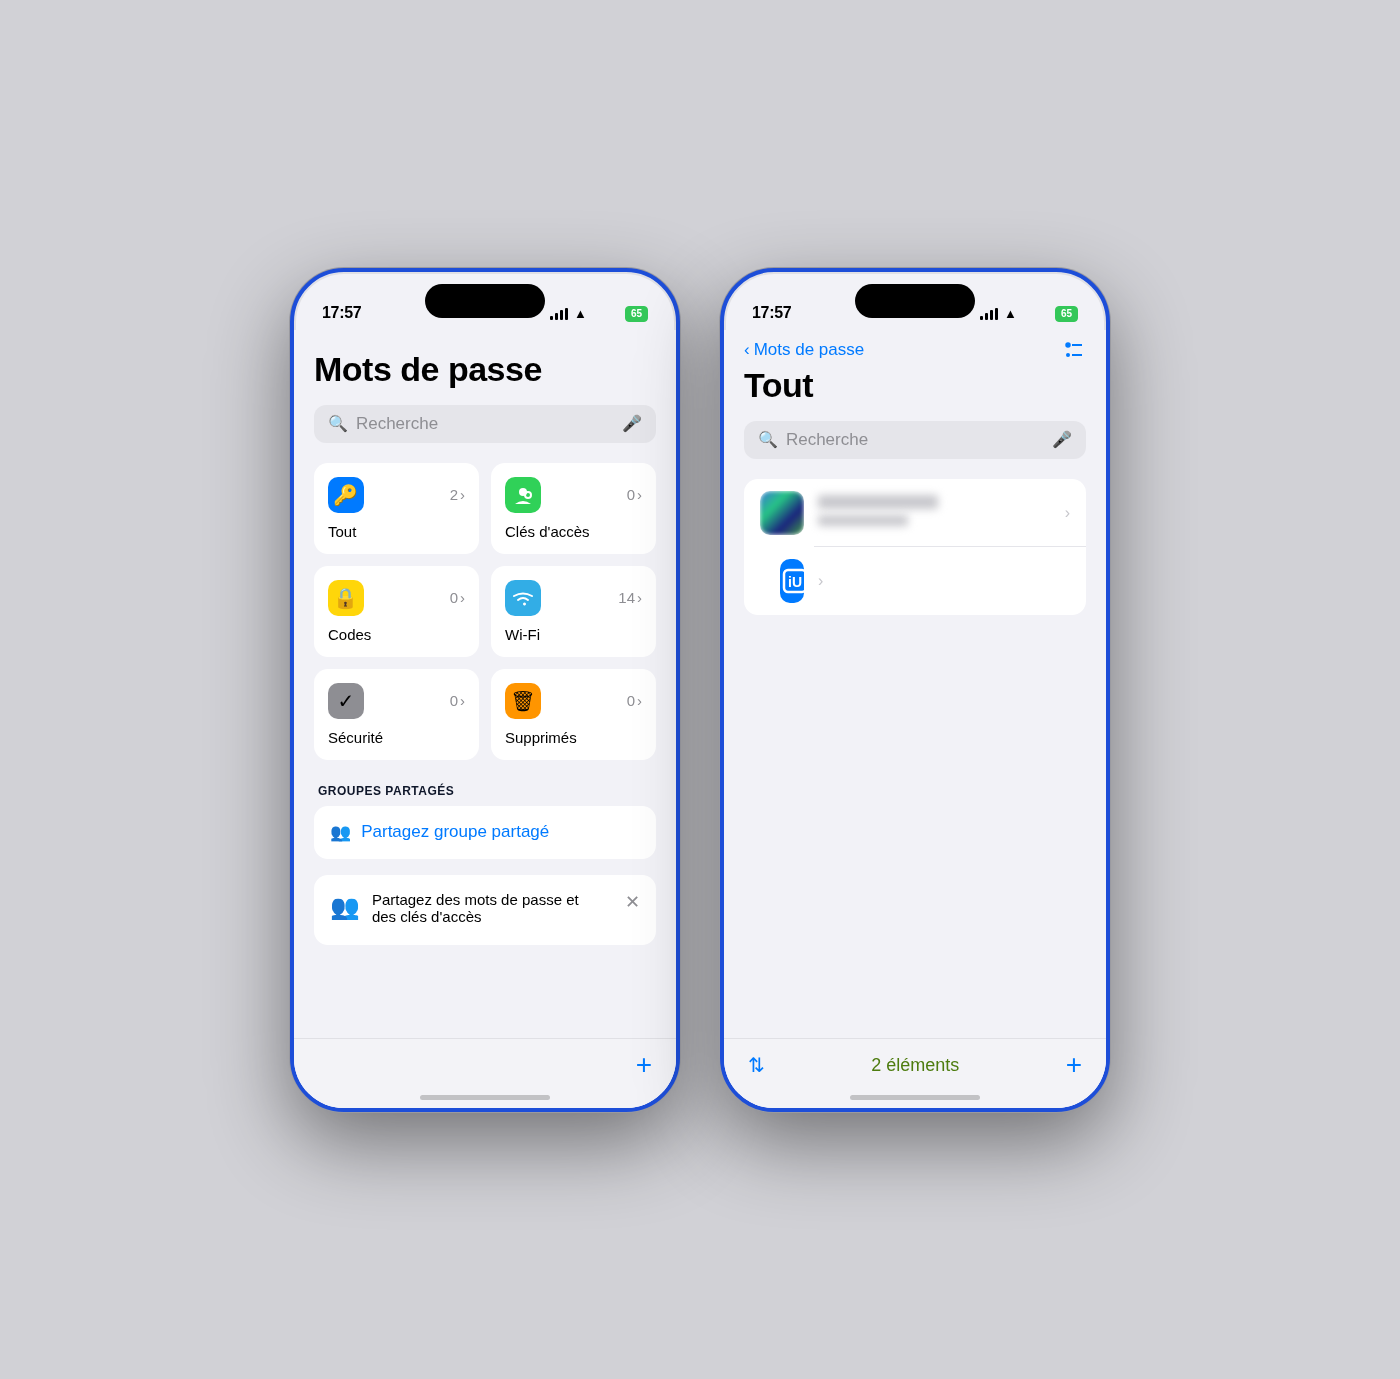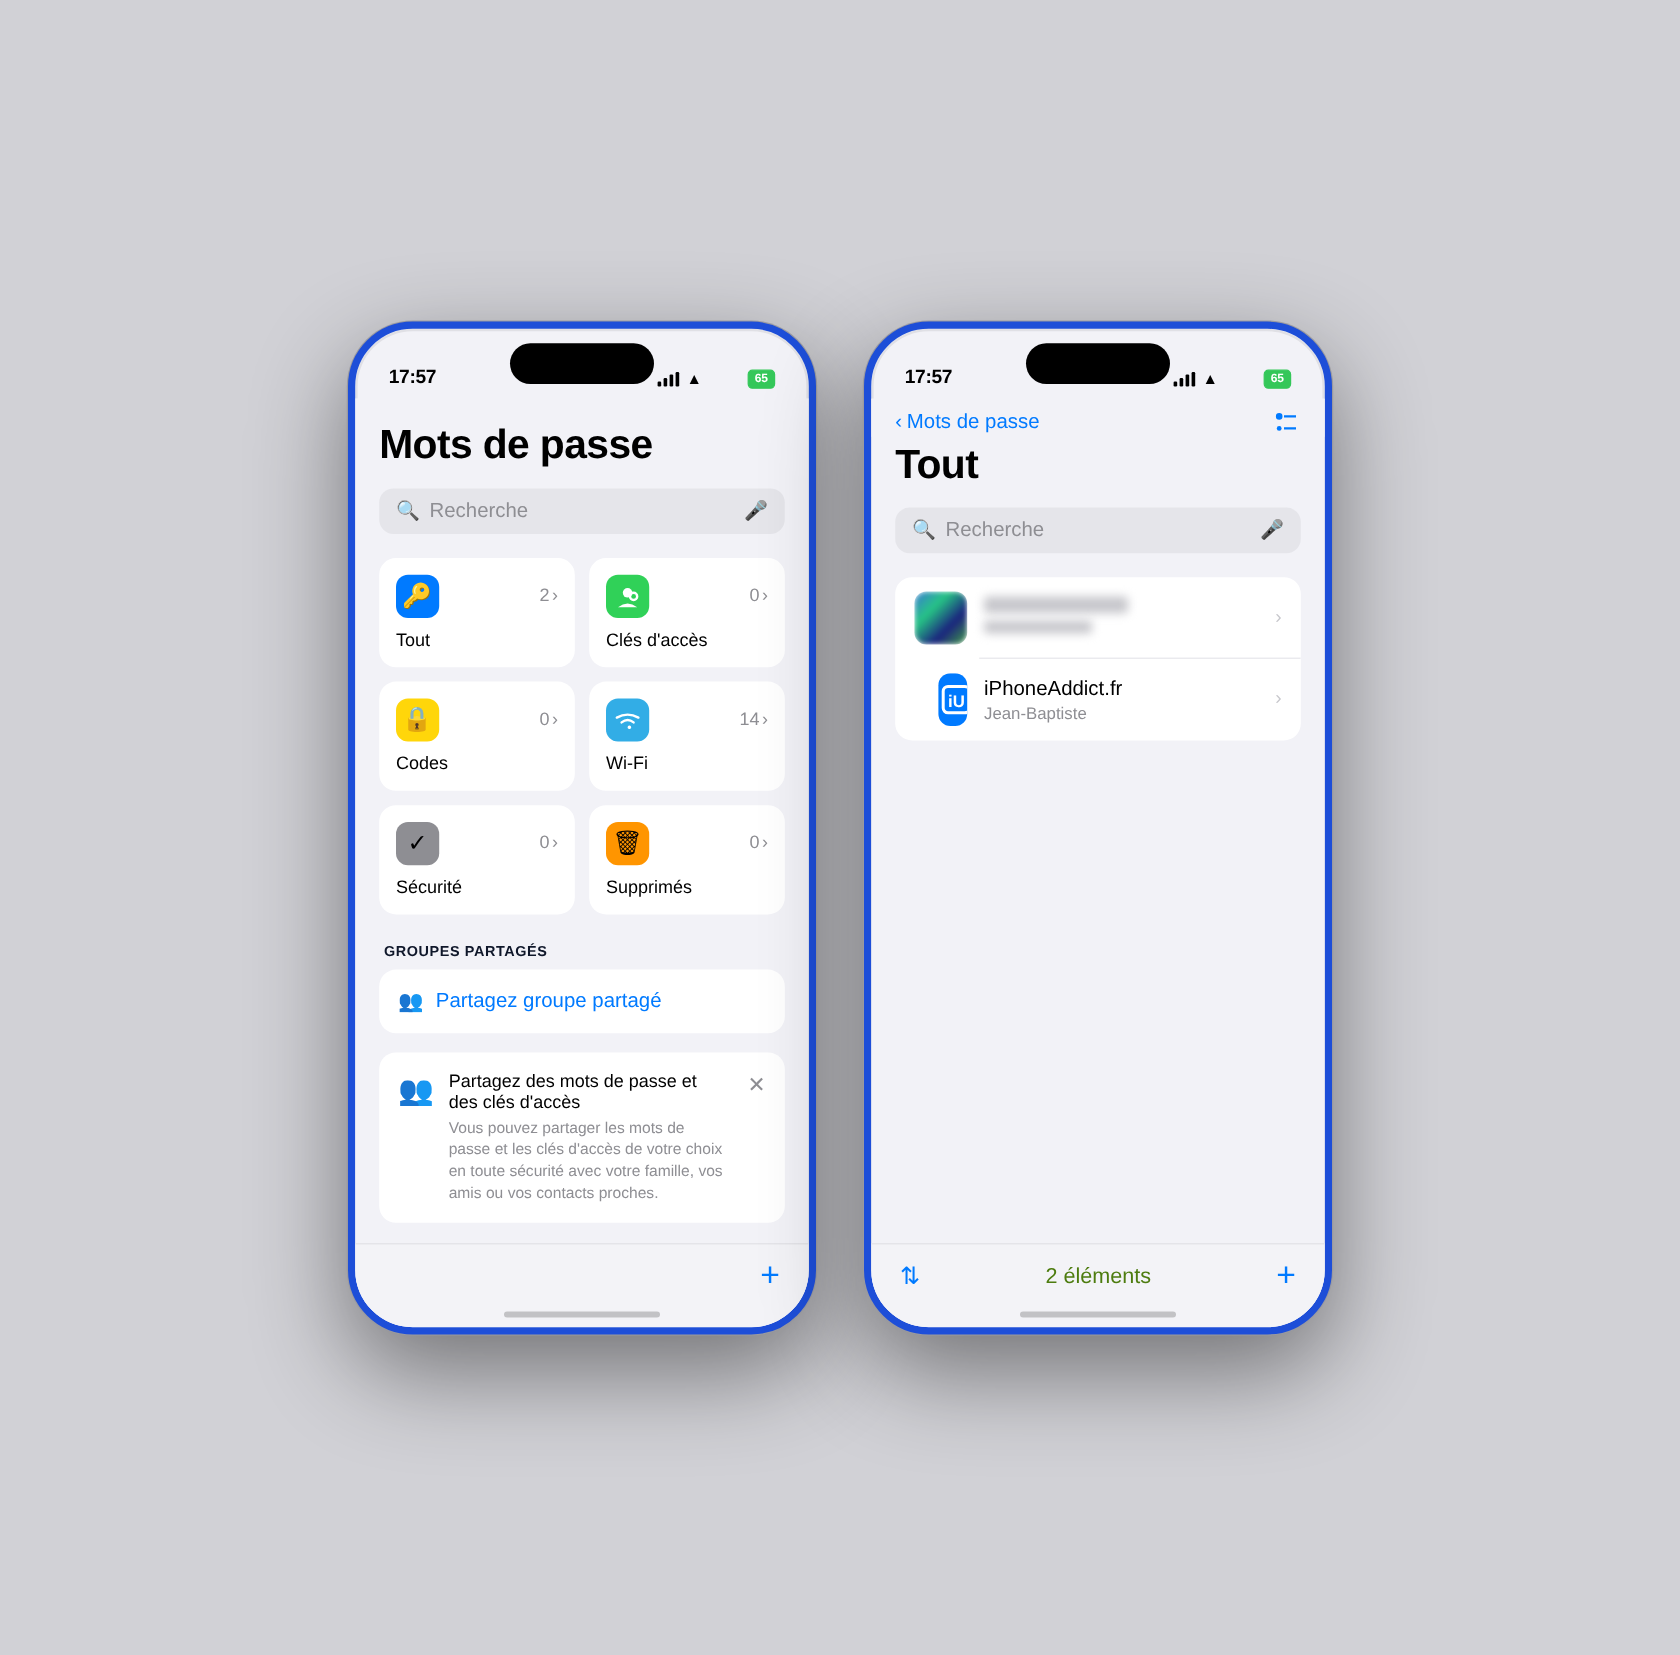--- a/index.html
+++ b/index.html
@@ -18,21 +18,21 @@
       position: relative;
       width: 390px;
       height: 844px;
     }
 
     .phone-frame {
       width: 390px;
       height: 844px;
       background: #f2f2f7;
       border-radius: 54px;
-      border: 6px solid #1d4ed8;
+      border: 4px solid #1d4ed8;
       position: relative;
       overflow: hidden;
       box-shadow:
         0 0 0 1px #9a9aa0,
         inset 0 0 0 2px #e0e0e5,
         0 30px 80px rgba(0,0,0,0.45);
     }
 
     
     .dynamic-island {
@@ -570,21 +570,20 @@
             <span>👥</span>
             <span>Partagez groupe partagé</span>
           </div>
         </div>
 
         <div class="promo-card">
           <div class="promo-header">
             <span class="promo-icon">👥</span>
             <div class="promo-content">
               <div class="promo-title">Partagez des mots de passe et des clés d'accès</div>
-              <div class="promo-desc">Vous pouvez partager les mots de passe et les clés d'accès de votre choix en toute sécurité avec votre famille, vos amis ou vos contacts proches.</div>
             </div>
             <span class="promo-close">✕</span>
           </div>
         </div>
 
       </div>
 
       <div class="bottom-toolbar">
         <span class="add-btn">+</span>
       </div>
@@ -655,24 +654,20 @@
 
             <div class="password-item">
               <div class="site-icon">
                 <div style="width:44px;height:44px;border-radius:10px;background:#007aff;display:flex;align-items:center;justify-content:center;margin-left:25px;">
                   <svg width="30" height="30" viewBox="0 0 30 30" fill="white">
                     <rect x="4" y="4" width="22" height="22" rx="4" fill="none" stroke="white" stroke-width="2.5"></rect>
                     <text x="15" y="21" text-anchor="middle" font-size="14" font-weight="bold" fill="white">iU</text>
                   </svg>
                 </div>
               </div>
-              <div class="password-info">
-                <div class="password-site">iPhoneAddict.fr</div>
-                <div class="password-user">Jean-Baptiste</div>
-              </div>
               <span class="chevron-right">›</span>
             </div>
 
           </div>
         </div>
 
         <div class="tout-bottom">
           <span class="sort-icon">⇅</span>
           <span class="items-count">2 éléments</span>
           <span class="add-btn">+</span>

